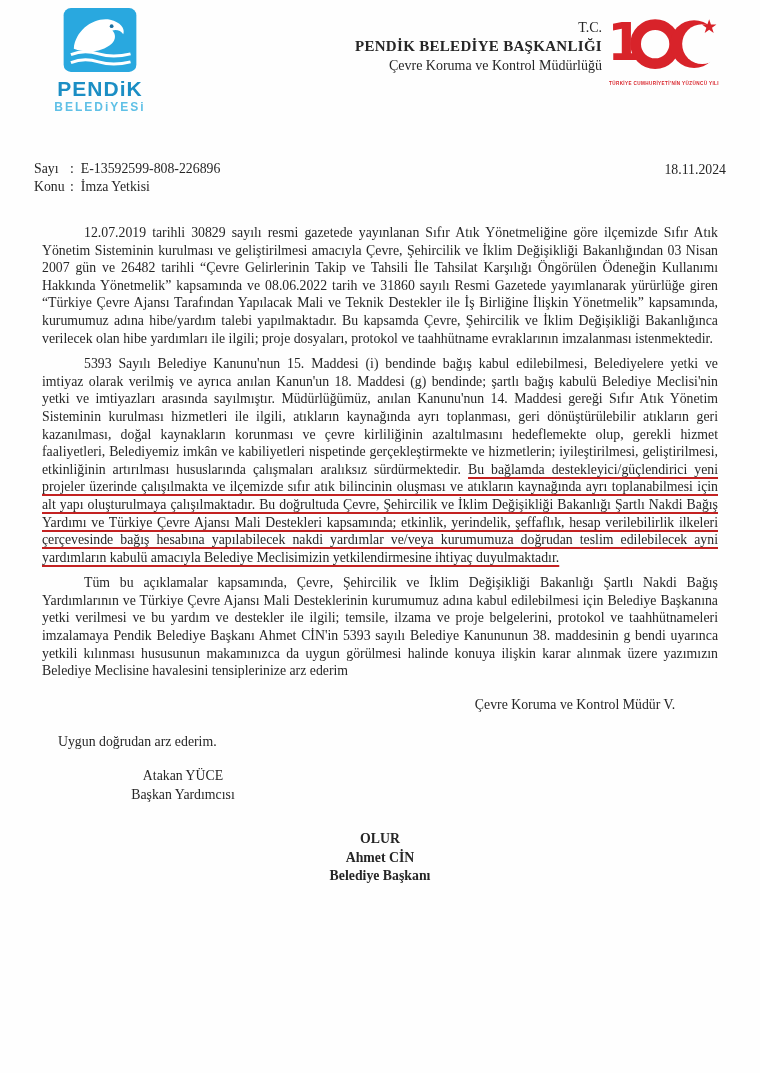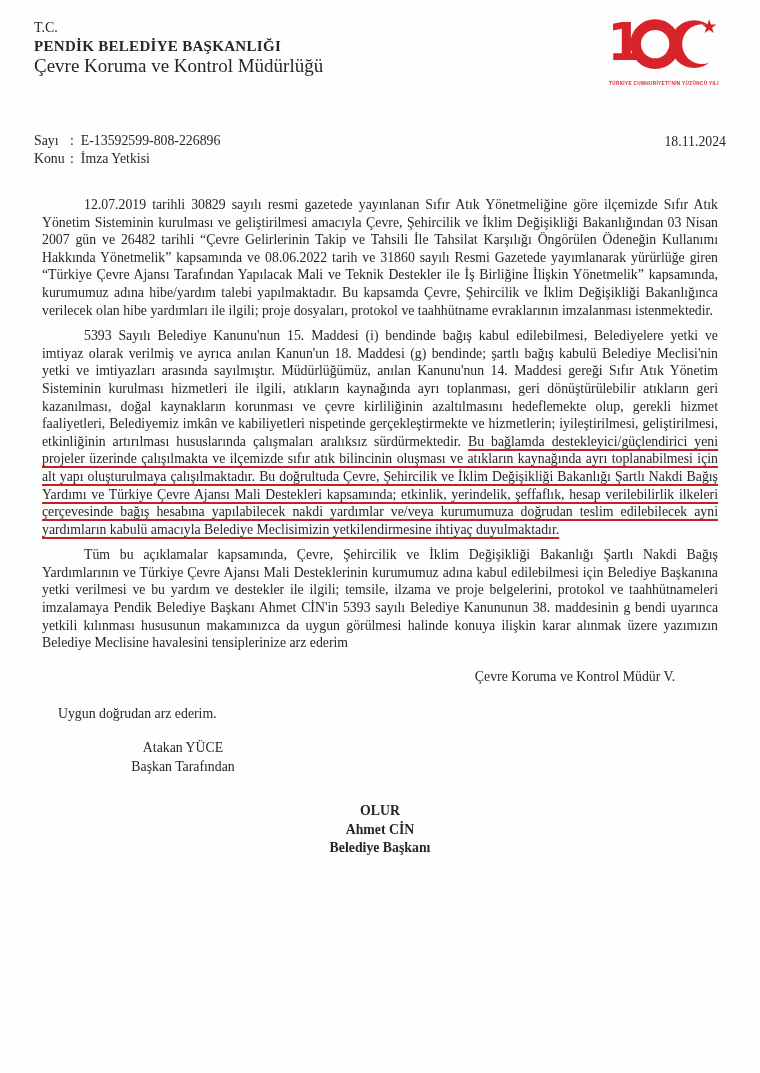--- a/index.html
+++ b/index.html
@@ -12,24 +12,24 @@
   .header{display:flex;align-items:flex-start;}
   .logo-left{width:132px;text-align:center;padding-top:2px;}
   .logo-left .logo-name{
     font-family:"Liberation Sans", sans-serif;font-weight:bold;
     font-size:21px;color:#1b8ec4;letter-spacing:1px;line-height:22px;margin-top:2px;
   }
   .logo-left .logo-subname{
     font-family:"Liberation Sans", sans-serif;font-weight:bold;
     font-size:12px;color:#5fc0e6;letter-spacing:2px;line-height:14px;
   }
-  .header-center{flex:1;text-align:left;padding-top:12px;line-height:19px;}
+  .header-center{flex:1;text-align:right;padding-top:12px;line-height:19px;}
   .header-center .tc{font-size:14px;}
   .header-center .org{font-size:15px;font-weight:bold;letter-spacing:0.3px;}
-  .header-center .dept{font-size:19px;}
+  .header-center .dept{font-size:14px;}
   .logo-right{width:124px;text-align:center;padding-top:8px;}
   .logo-right .logo-caption{
     font-family:"Liberation Sans", sans-serif;font-size:4.6px;color:#d8232a;
     letter-spacing:0.4px;margin-top:1px;white-space:nowrap;font-weight:bold;
   }
   
   .meta{display:flex;justify-content:space-between;margin-top:46px;font-size:13.8px;line-height:18px;}
   .meta-label{display:inline-block;width:36px;}
   .meta-colon{display:inline-block;margin-right:7px;}
   .date{font-size:13.8px;padding-top:1px;}
@@ -60,20 +60,31 @@
     font-size:13.8px;line-height:18.5px;
   }
   .olur-block{text-align:center;margin-top:26px;font-size:13.8px;line-height:18.5px;font-weight:bold;}
 </style>
 </head>
 <body>
 
 <div class="page">
 
   <div class="header">
+    <div class="logo-left">
+      <svg width="74" height="64" viewBox="0 0 100 88">
+        <rect x="0" y="0" width="100" height="88" rx="10" fill="#29a8df"></rect>
+        <path d="M14 56 C16 30 42 12 64 16 C78 19 85 28 82 36 C79 31 72 29 67 31 C72 36 72 44 66 49 C54 60 32 63 14 56 Z" fill="#ffffff"></path>
+        <circle cx="66" cy="25" r="2.6" fill="#1b6fa0"></circle>
+        <path d="M10 64 Q28 57 48 63 T92 63" stroke="#ffffff" stroke-width="4" fill="none"></path>
+        <path d="M10 75 Q28 68 48 74 T92 74" stroke="#ffffff" stroke-width="4" fill="none"></path>
+      </svg>
+      <div class="logo-name">PENDiK</div>
+      <div class="logo-subname">BELEDiYESi</div>
+    </div>
 
     <div class="header-center">
       <div class="tc">T.C.</div>
       <div class="org">PENDİK BELEDİYE BAŞKANLIĞI</div>
       <div class="dept">Çevre Koruma ve Kontrol Müdürlüğü</div>
     </div>
 
     <div class="logo-right">
       <svg width="112" height="62" viewBox="0 0 124 70">
         <text x="-2" y="52" font-family="DejaVu Sans, sans-serif" font-weight="bold" font-size="58" fill="#d8232a">1</text>
@@ -107,21 +118,21 @@
   <p class="para"><span>Tüm bu açıklamalar kapsamında, Çevre, Şehircilik ve İklim Değişikliği Bakanlığı Şartlı Nakdi Bağış Yardımlarının ve Türkiye Çevre Ajansı Mali Desteklerinin kurumumuz adına kabul edilebilmesi için Belediye Başkanına yetki verilmesi ve bu yardım ve destekler ile ilgili; temsile, ilzama ve proje belgelerini, protokol ve taahhütnameleri imzalamaya Pendik Belediye Başkanı Ahmet CİN'in 5393 sayılı Belediye Kanununun 38. maddesinin g bendi uyarınca yetkili kılınması hususunun makamınızca da uygun görülmesi halinde konuya ilişkin karar alınmak üzere yazımızın Belediye Meclisine havalesini tensiplerinize arz ederim</span></p>
 
   <div class="sig-right">
     <div>Çevre Koruma ve Kontrol Müdür V.</div>
   </div>
 
   <div class="approval-note">Uygun doğrudan arz ederim.</div>
 
   <div class="sig-left">
     <div>Atakan YÜCE</div>
-    <div>Başkan Tarafından</div>
+    <div>Başkan Yardımcısı</div>
   </div>
 
   <div class="olur-block">
     <div>OLUR</div>
     <div>Ahmet CİN</div>
     <div>Belediye Başkanı</div>
   </div>
 
 </div>
 

